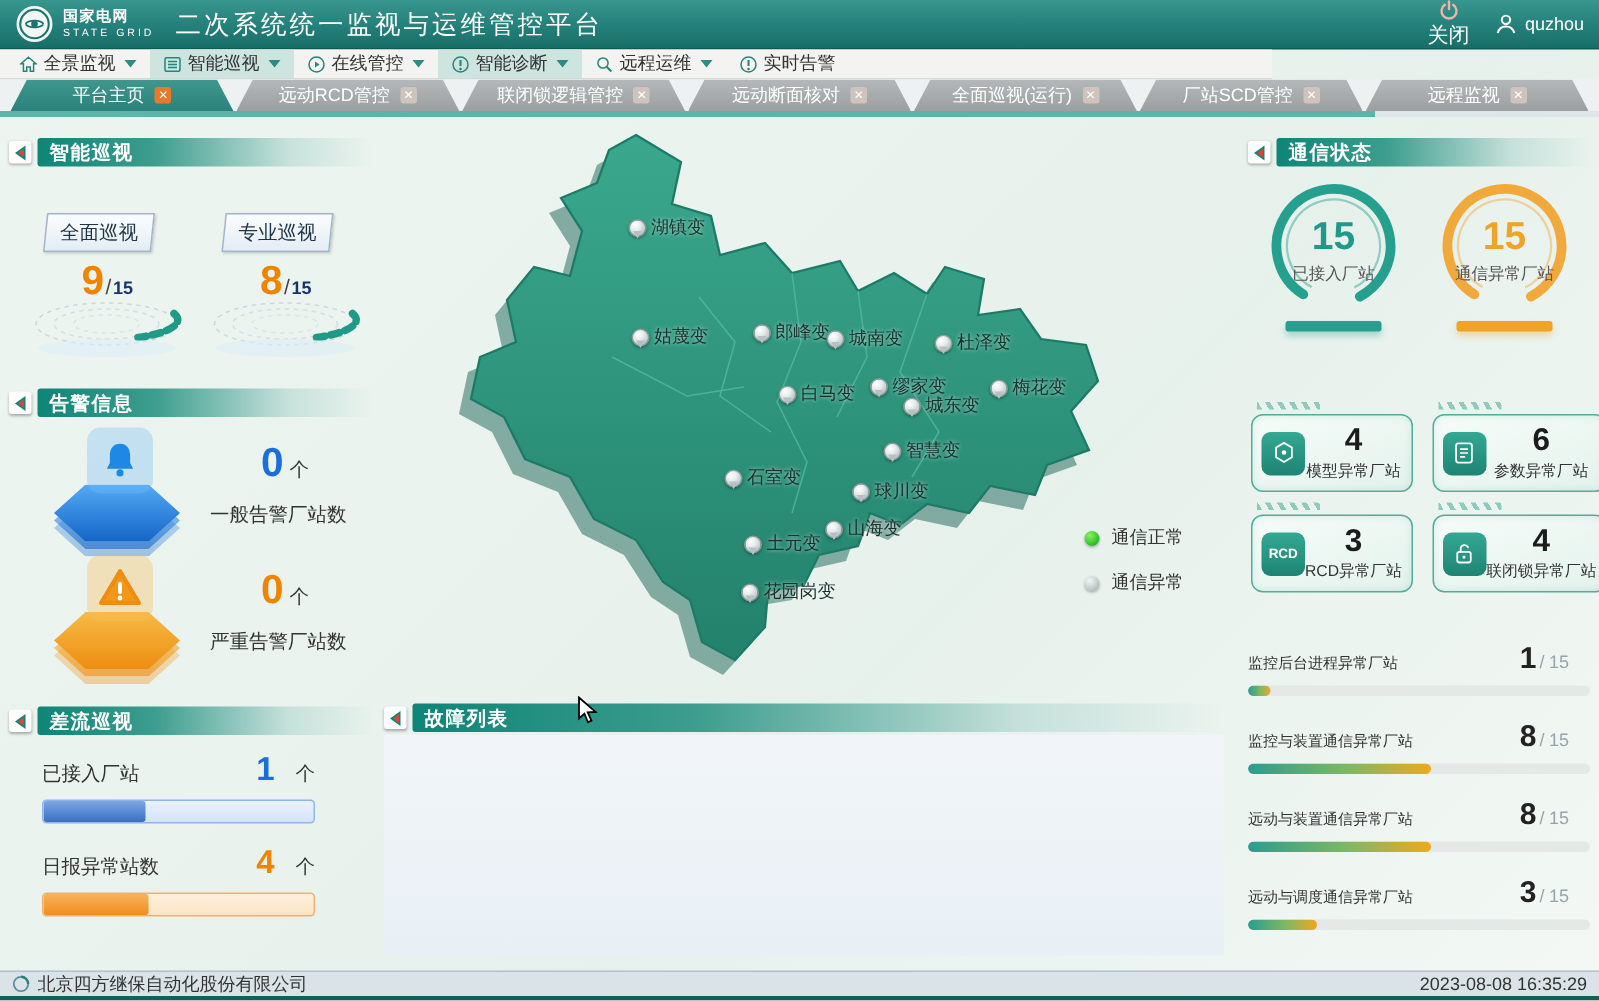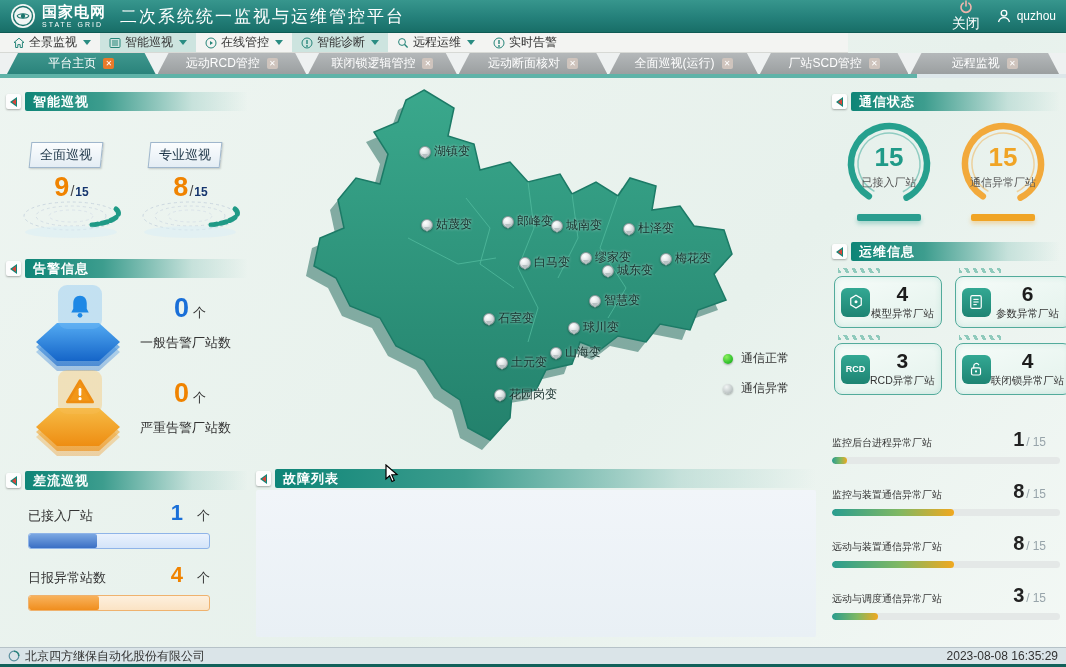--- a/index.html
+++ b/index.html
@@ -6,21 +6,21 @@
   html,body { width:1066px; height:667px; }
   body { font-family:"Liberation Sans","DejaVu Sans",sans-serif; background:#edf3ef; overflow:hidden; }
   #app { position:relative; width:1066px; height:667px; background:linear-gradient(135deg,#eef5f1 0%,#e7f1ec 60%,#f3f8f5 100%); }
 
   
   .topbar { position:absolute; left:0; top:0; width:1066px; height:33px;
     background:linear-gradient(180deg,#37968d 0%,#24807a 55%,#186e67 100%);
     display:flex; align-items:center; padding:0 10px; border-bottom:1px solid #0f5a54; }
   .logo { width:26px; height:26px; margin-right:6px; flex:none; }
   .brand { color:#fff; line-height:1; margin-right:14px; }
-  .brand .cn { font-size:15px; font-weight:bold; letter-spacing:1px; }
+  .brand .cn { font-size:10px; font-weight:bold; letter-spacing:1px; }
   .brand .en { font-size:7px; letter-spacing:2px; margin-top:2px; }
   .app-title { color:#fff; font-size:17px; letter-spacing:2px; }
   .topbar-right { margin-left:auto; display:flex; align-items:center; gap:16px; }
   .close-btn { display:flex; flex-direction:column; align-items:center; color:#fff; cursor:pointer; }
   .close-btn .lbl { font-size:14px; margin-top:1px; }
   .user-btn { display:flex; align-items:center; gap:5px; color:#fff; font-size:12px; cursor:pointer; }
 
   
   .menubar { position:absolute; left:0; top:33px; width:848px; height:20px; background:#f3f4f2;
     border-bottom:1px solid #d7d9d5; display:flex; align-items:stretch; padding-left:4px; }
@@ -321,28 +321,20 @@
       </span>
     <span class="hdr-bar">差流巡视</span>
   </div>
   <div class="sec-hdr" style="left:832px;top:92px;width:228px;">
     <span class="hdr-icon">
         <span class="arr-outer">
           <span class="arr-inner"></span>
         </span>
       </span>
     <span class="hdr-bar">通信状态</span>
-  </div>
-  <div class="sec-hdr" style="left:832px;top:242px;width:228px;">
-    <span class="hdr-icon">
-        <span class="arr-outer">
-          <span class="arr-inner"></span>
-        </span>
-      </span>
-    <span class="hdr-bar">运维信息</span>
   </div>
 
   <div class="insp-wrap">
     <div class="insp-card">
       <div class="insp-tag"><span>全面巡视</span></div>
       <svg class="insp-rings" width="103" height="64" viewBox="0 0 103 64">
         <ellipse cx="51" cy="40" rx="47" ry="14" fill="none" stroke="#ccd8e0" stroke-dasharray="3 3"></ellipse>
         <ellipse cx="51" cy="40" rx="35" ry="10" fill="none" stroke="#d4dee5" stroke-dasharray="3 3"></ellipse>
         <ellipse cx="51" cy="40" rx="22" ry="6" fill="none" stroke="#dbe4ea" stroke-dasharray="3 3"></ellipse>
         <path d="M96 33 A 46 13 0 0 1 72 49" fill="none" stroke="#1f9a86" stroke-width="5" stroke-linecap="round" stroke-dasharray="6 4"></path>

